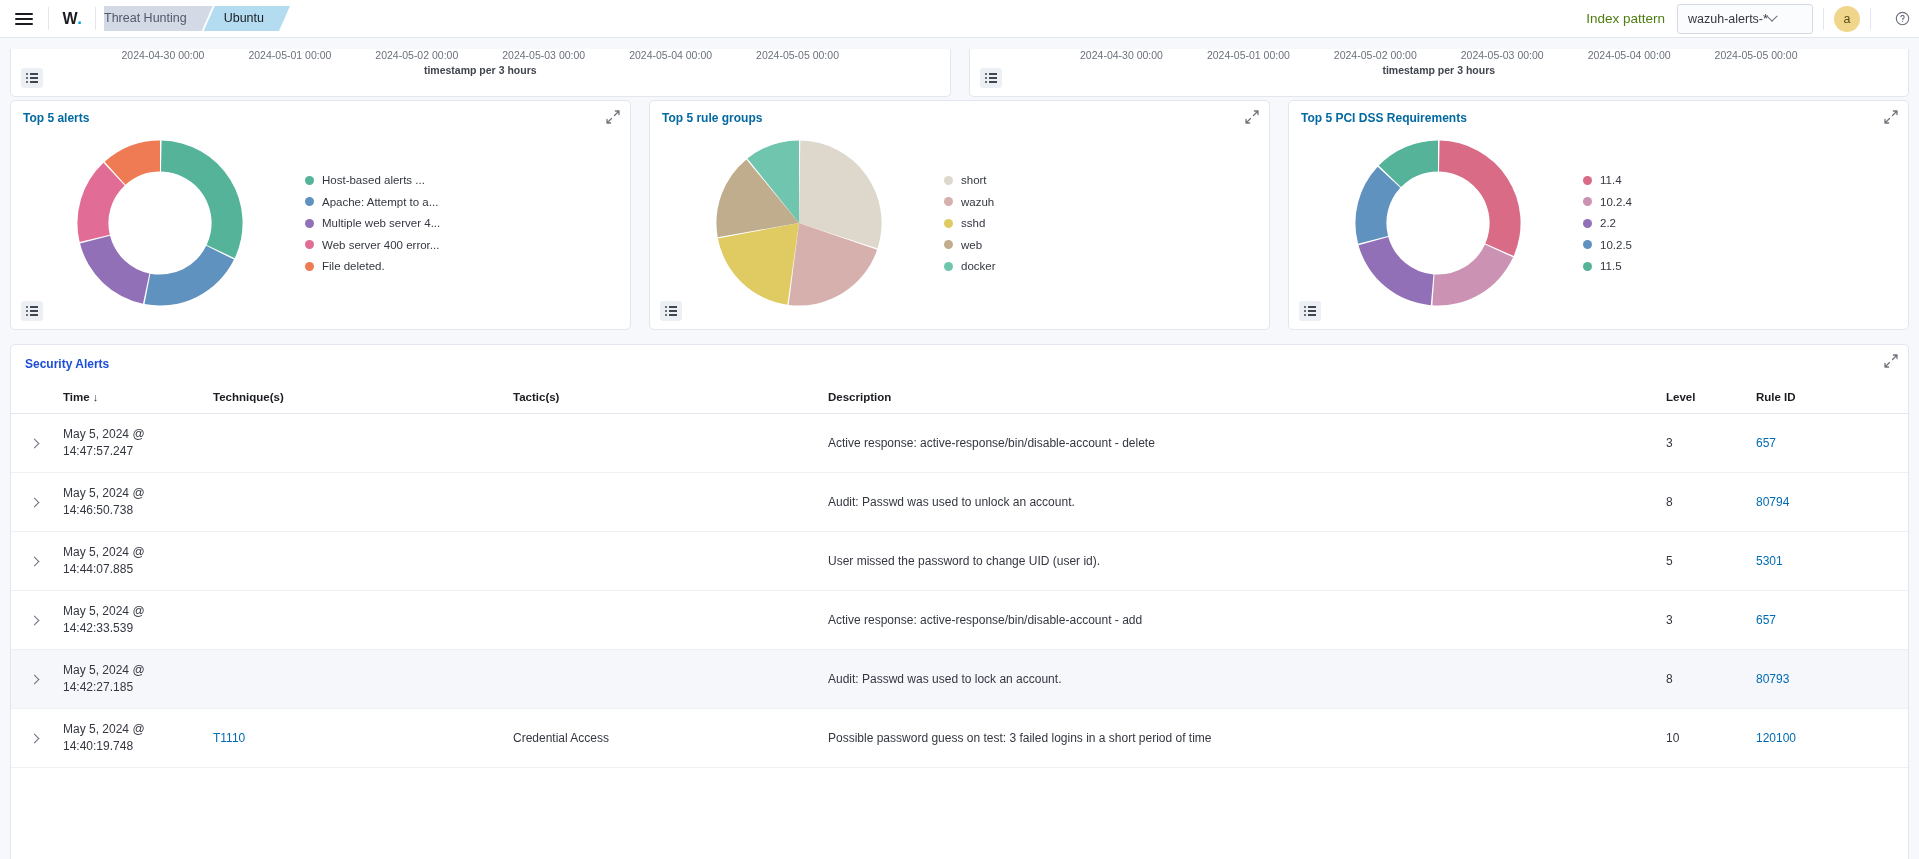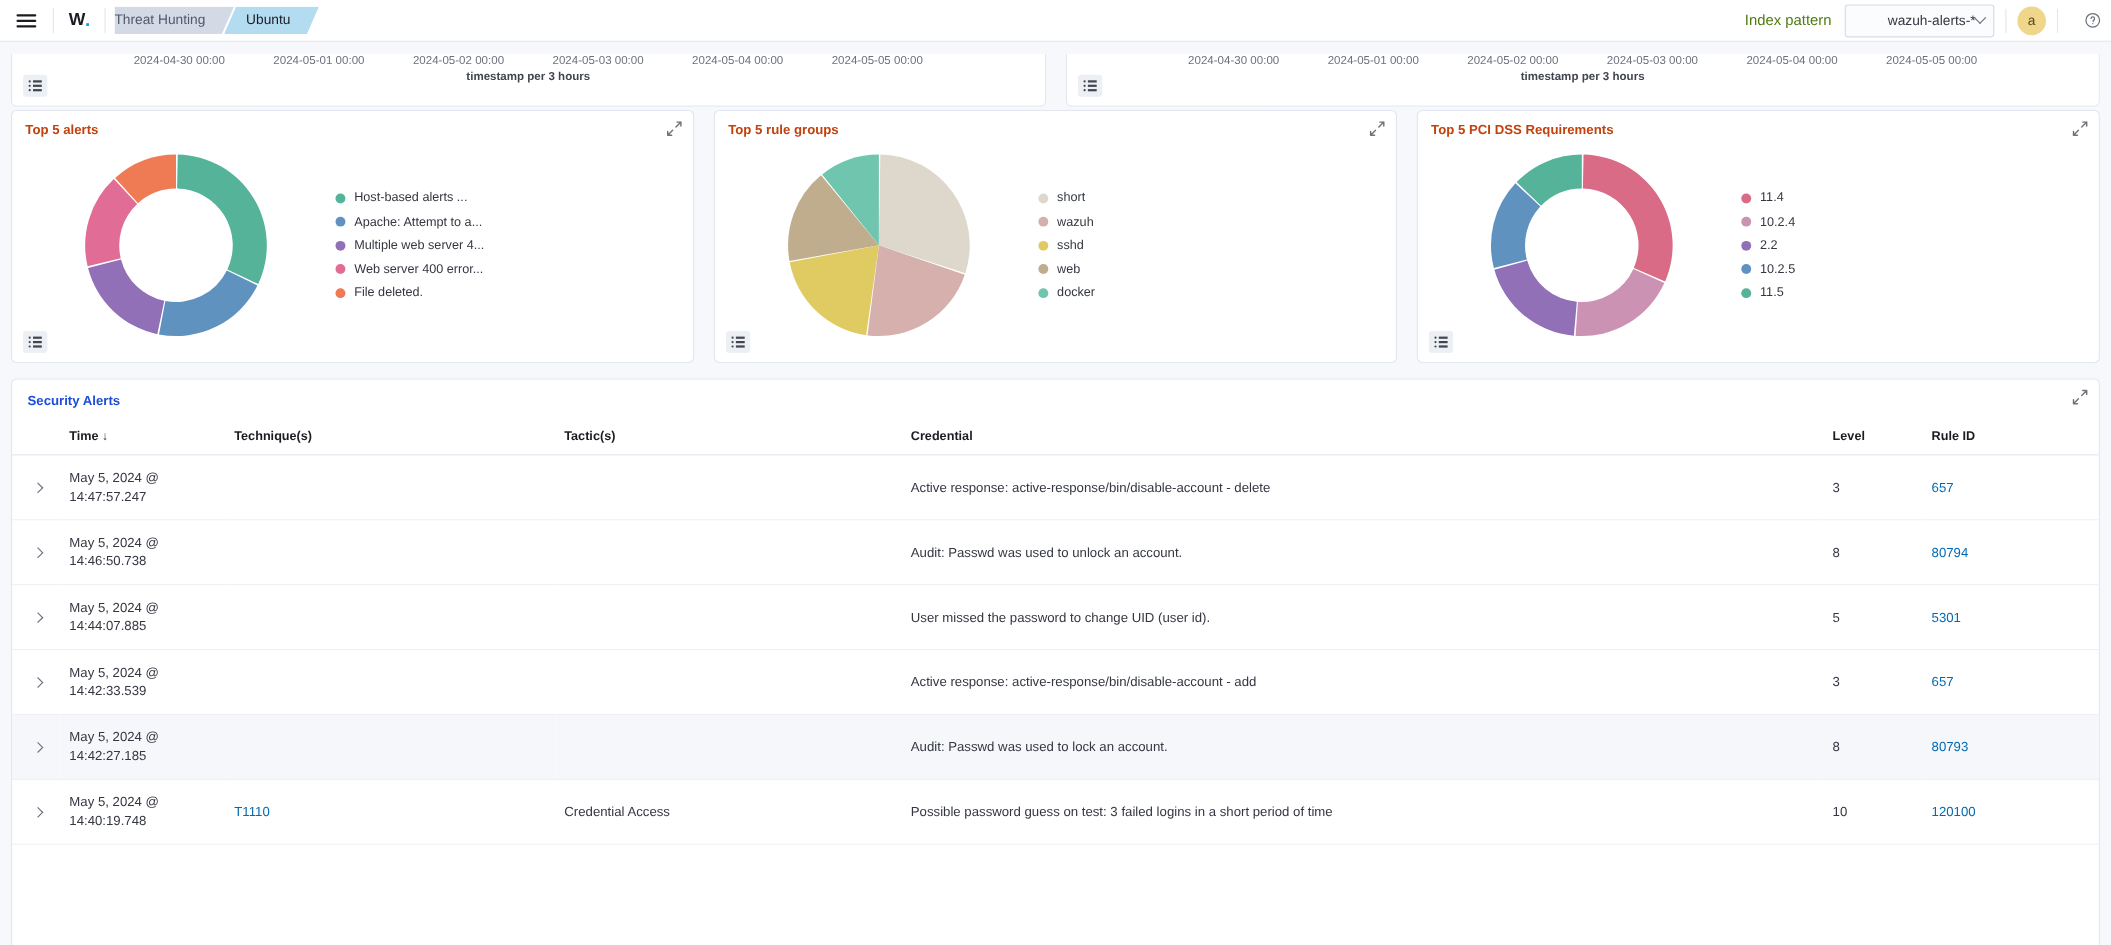--- a/index.html
+++ b/index.html
@@ -62,21 +62,21 @@
   }
   .topbar-right {
     margin-left: auto; display: flex; align-items: center; gap: 0;
     padding-right: 6px;
   }
   .idx-label { font-size: 13.5px; color: #4d7c0f; padding-right: 12px; }
   .idx-select {
     width: 136px; height: 30px;
     border: 1px solid #d3dae6; border-radius: 3px;
     background: #fbfcfd;
-    display: flex; align-items: center; justify-content: flex-end;
+    display: flex; align-items: center; justify-content: flex-start;
     padding: 0 8px 0 10px;
     font-size: 12.5px; color: #343741;
     cursor: pointer;
   }
   .chev {
     width: 8px; height: 8px;
     border-right: 1.6px solid #6a717d; border-bottom: 1.6px solid #6a717d;
     transform: rotate(45deg) translate(-2px,-2px);
   }
   .sep-v { width: 1px; height: 22px; background: #e3e6ef; margin: 0 10px; }
@@ -95,21 +95,21 @@
   .help-icon svg { display:block; }
 
   
   .panel {
     background: #ffffff;
     border: 1px solid #e3e6ef;
     border-radius: 5px;
     position: relative;
   }
   .panel-title {
-    font-size: 12px; font-weight: bold; color: #c2410c;
+    font-size: 12px; font-weight: bold; color: #0369a1;
     padding: 10px 12px 0 12px;
   }
   .expand-icon {
     position: absolute; top: 8px; right: 9px;
     width: 16px; height: 16px; cursor: pointer; opacity: .75;
   }
   .legend-btn {
     position: absolute; left: 10px; bottom: 8px;
     width: 22px; height: 20px; border-radius: 3px;
     background: #eceff4;
@@ -476,21 +476,21 @@
 
   <table class="alerts">
     <thead>
       <tr>
         <th class="col-exp"></th>
         <th class="col-time">
           <span>Time</span><span class="sort-arrow">↓</span>
         </th>
         <th class="col-tech"><span>Technique(s)</span></th>
         <th class="col-tactic"><span>Tactic(s)</span></th>
-        <th class="col-desc"><span>Credential</span></th>
+        <th class="col-desc"><span>Description</span></th>
         <th class="col-level"><span>Level</span></th>
         <th class="col-rule"><span>Rule ID</span></th>
       </tr>
     </thead>
     <tbody>
 
       <tr>
         <td><span class="exp-caret"></span></td>
         <td class="time-cell">
           <span>May 5, 2024 @</span><br>

